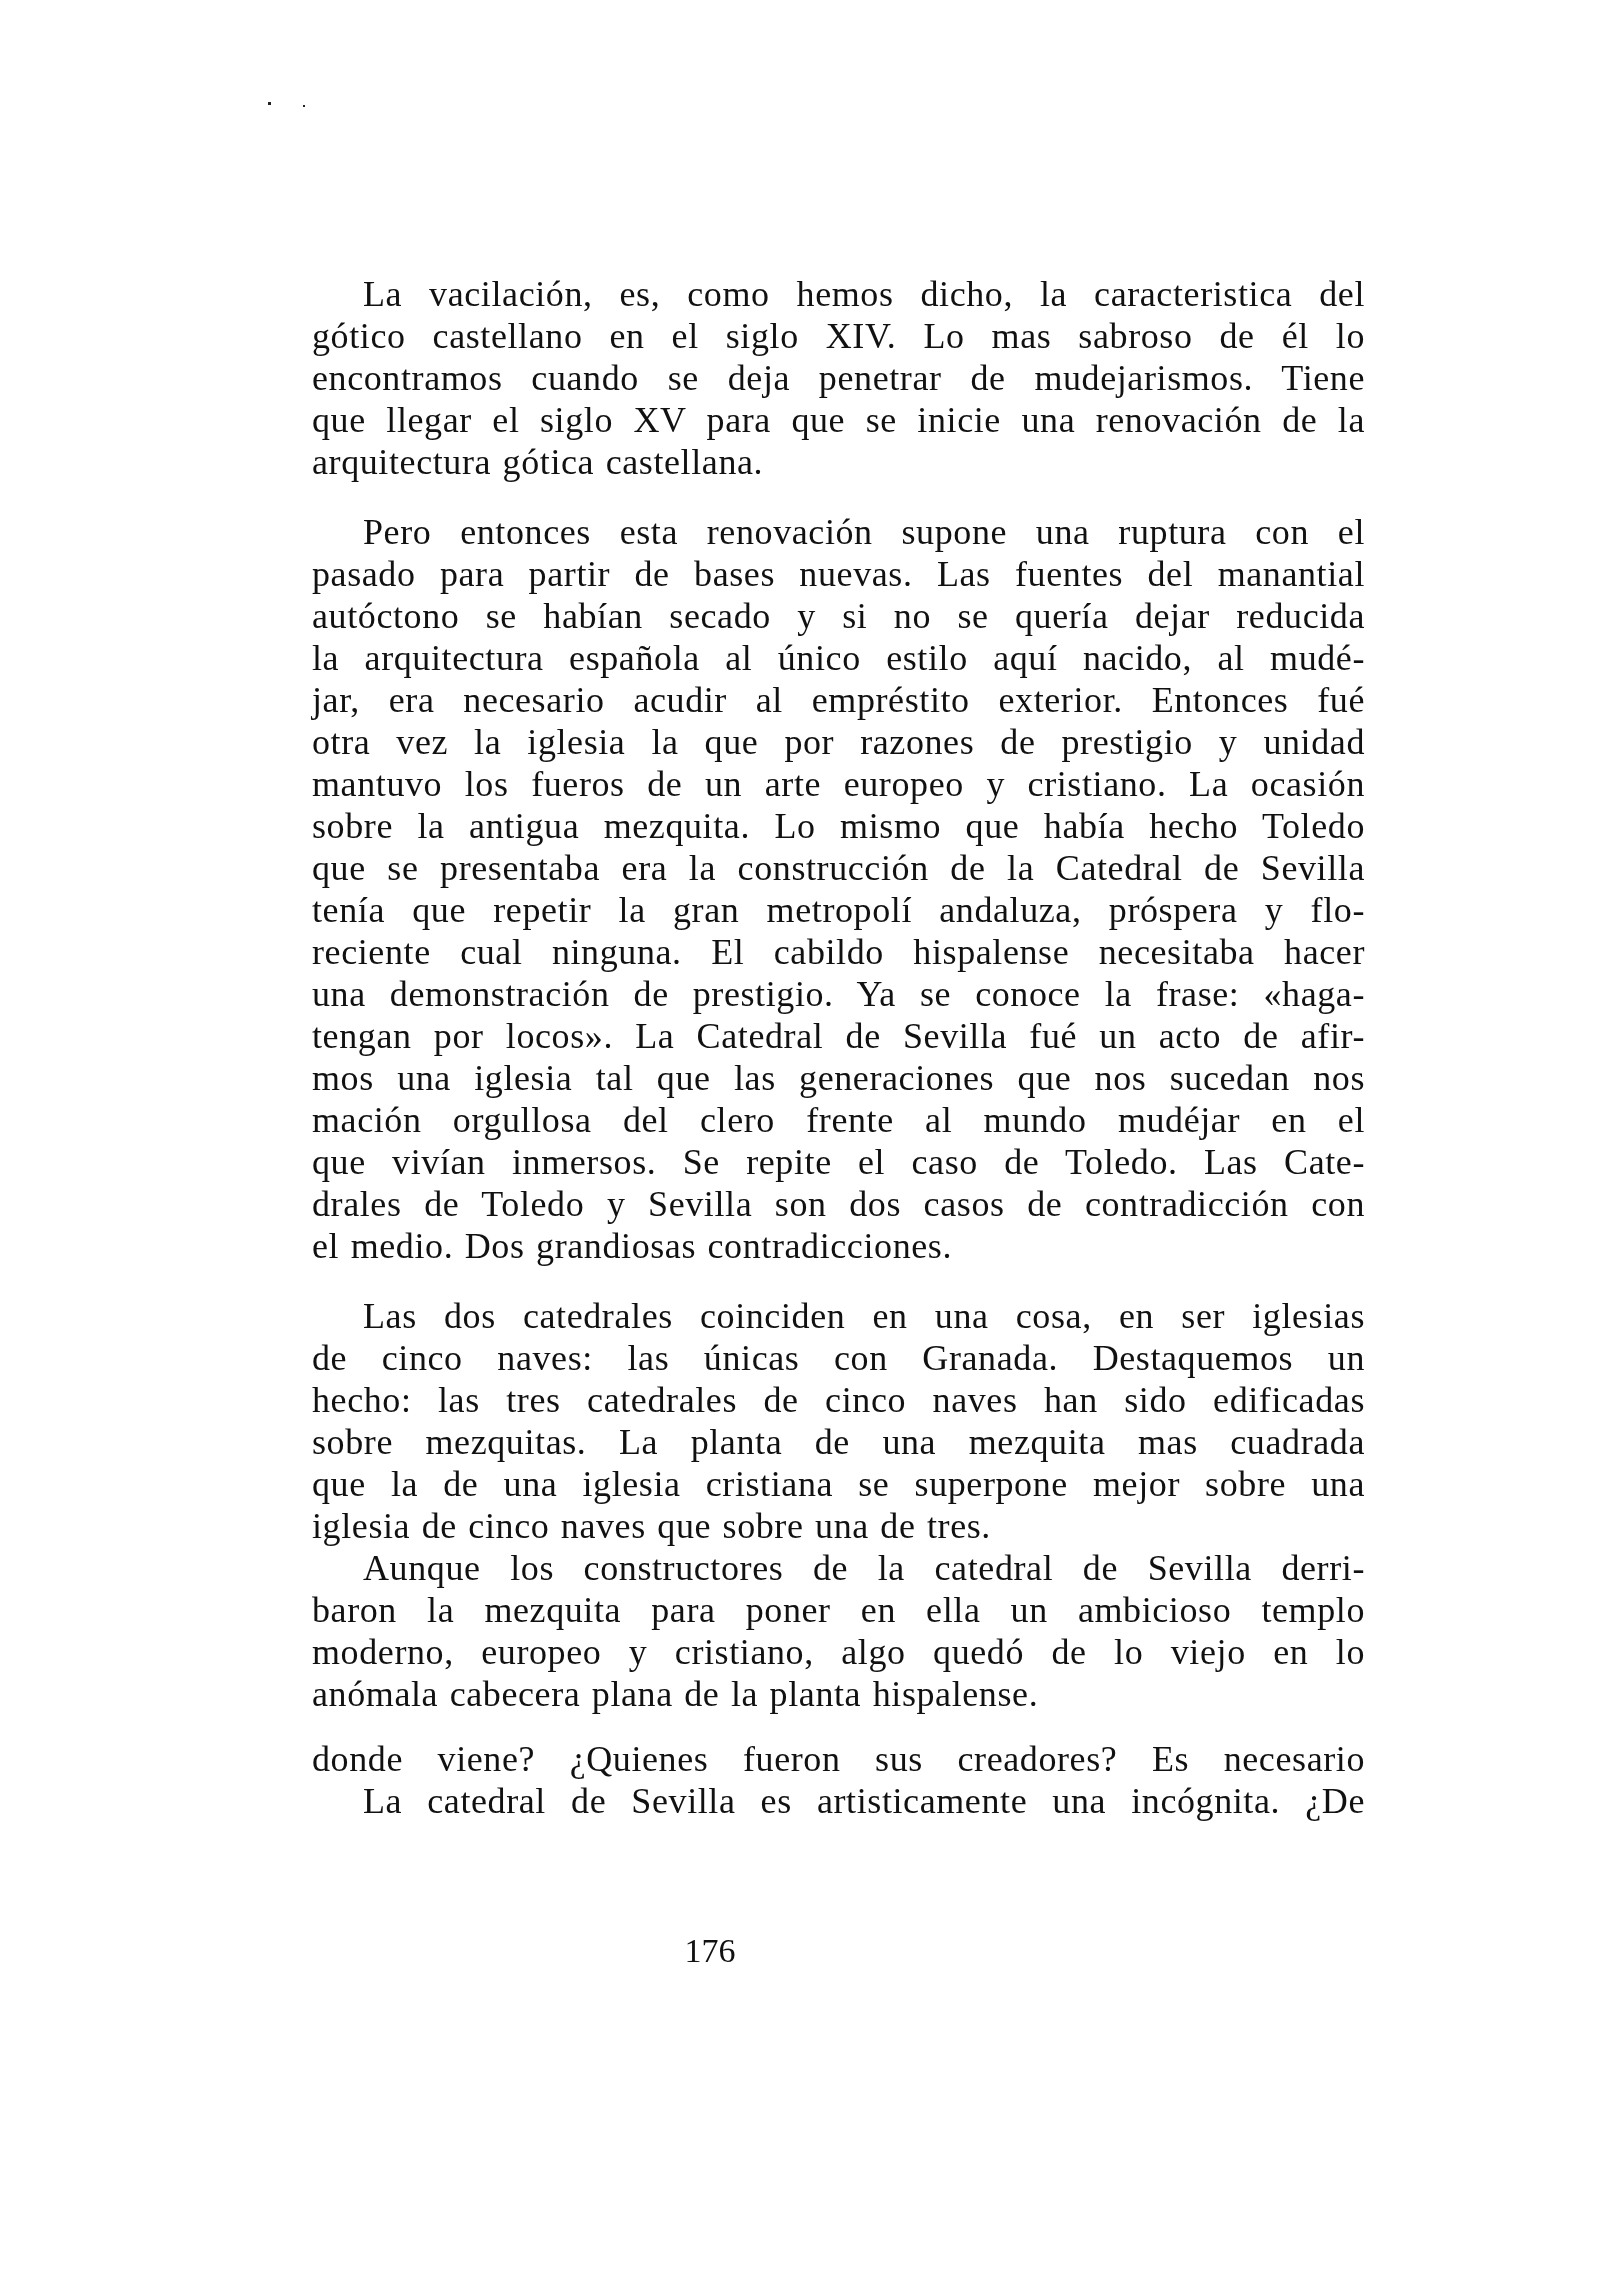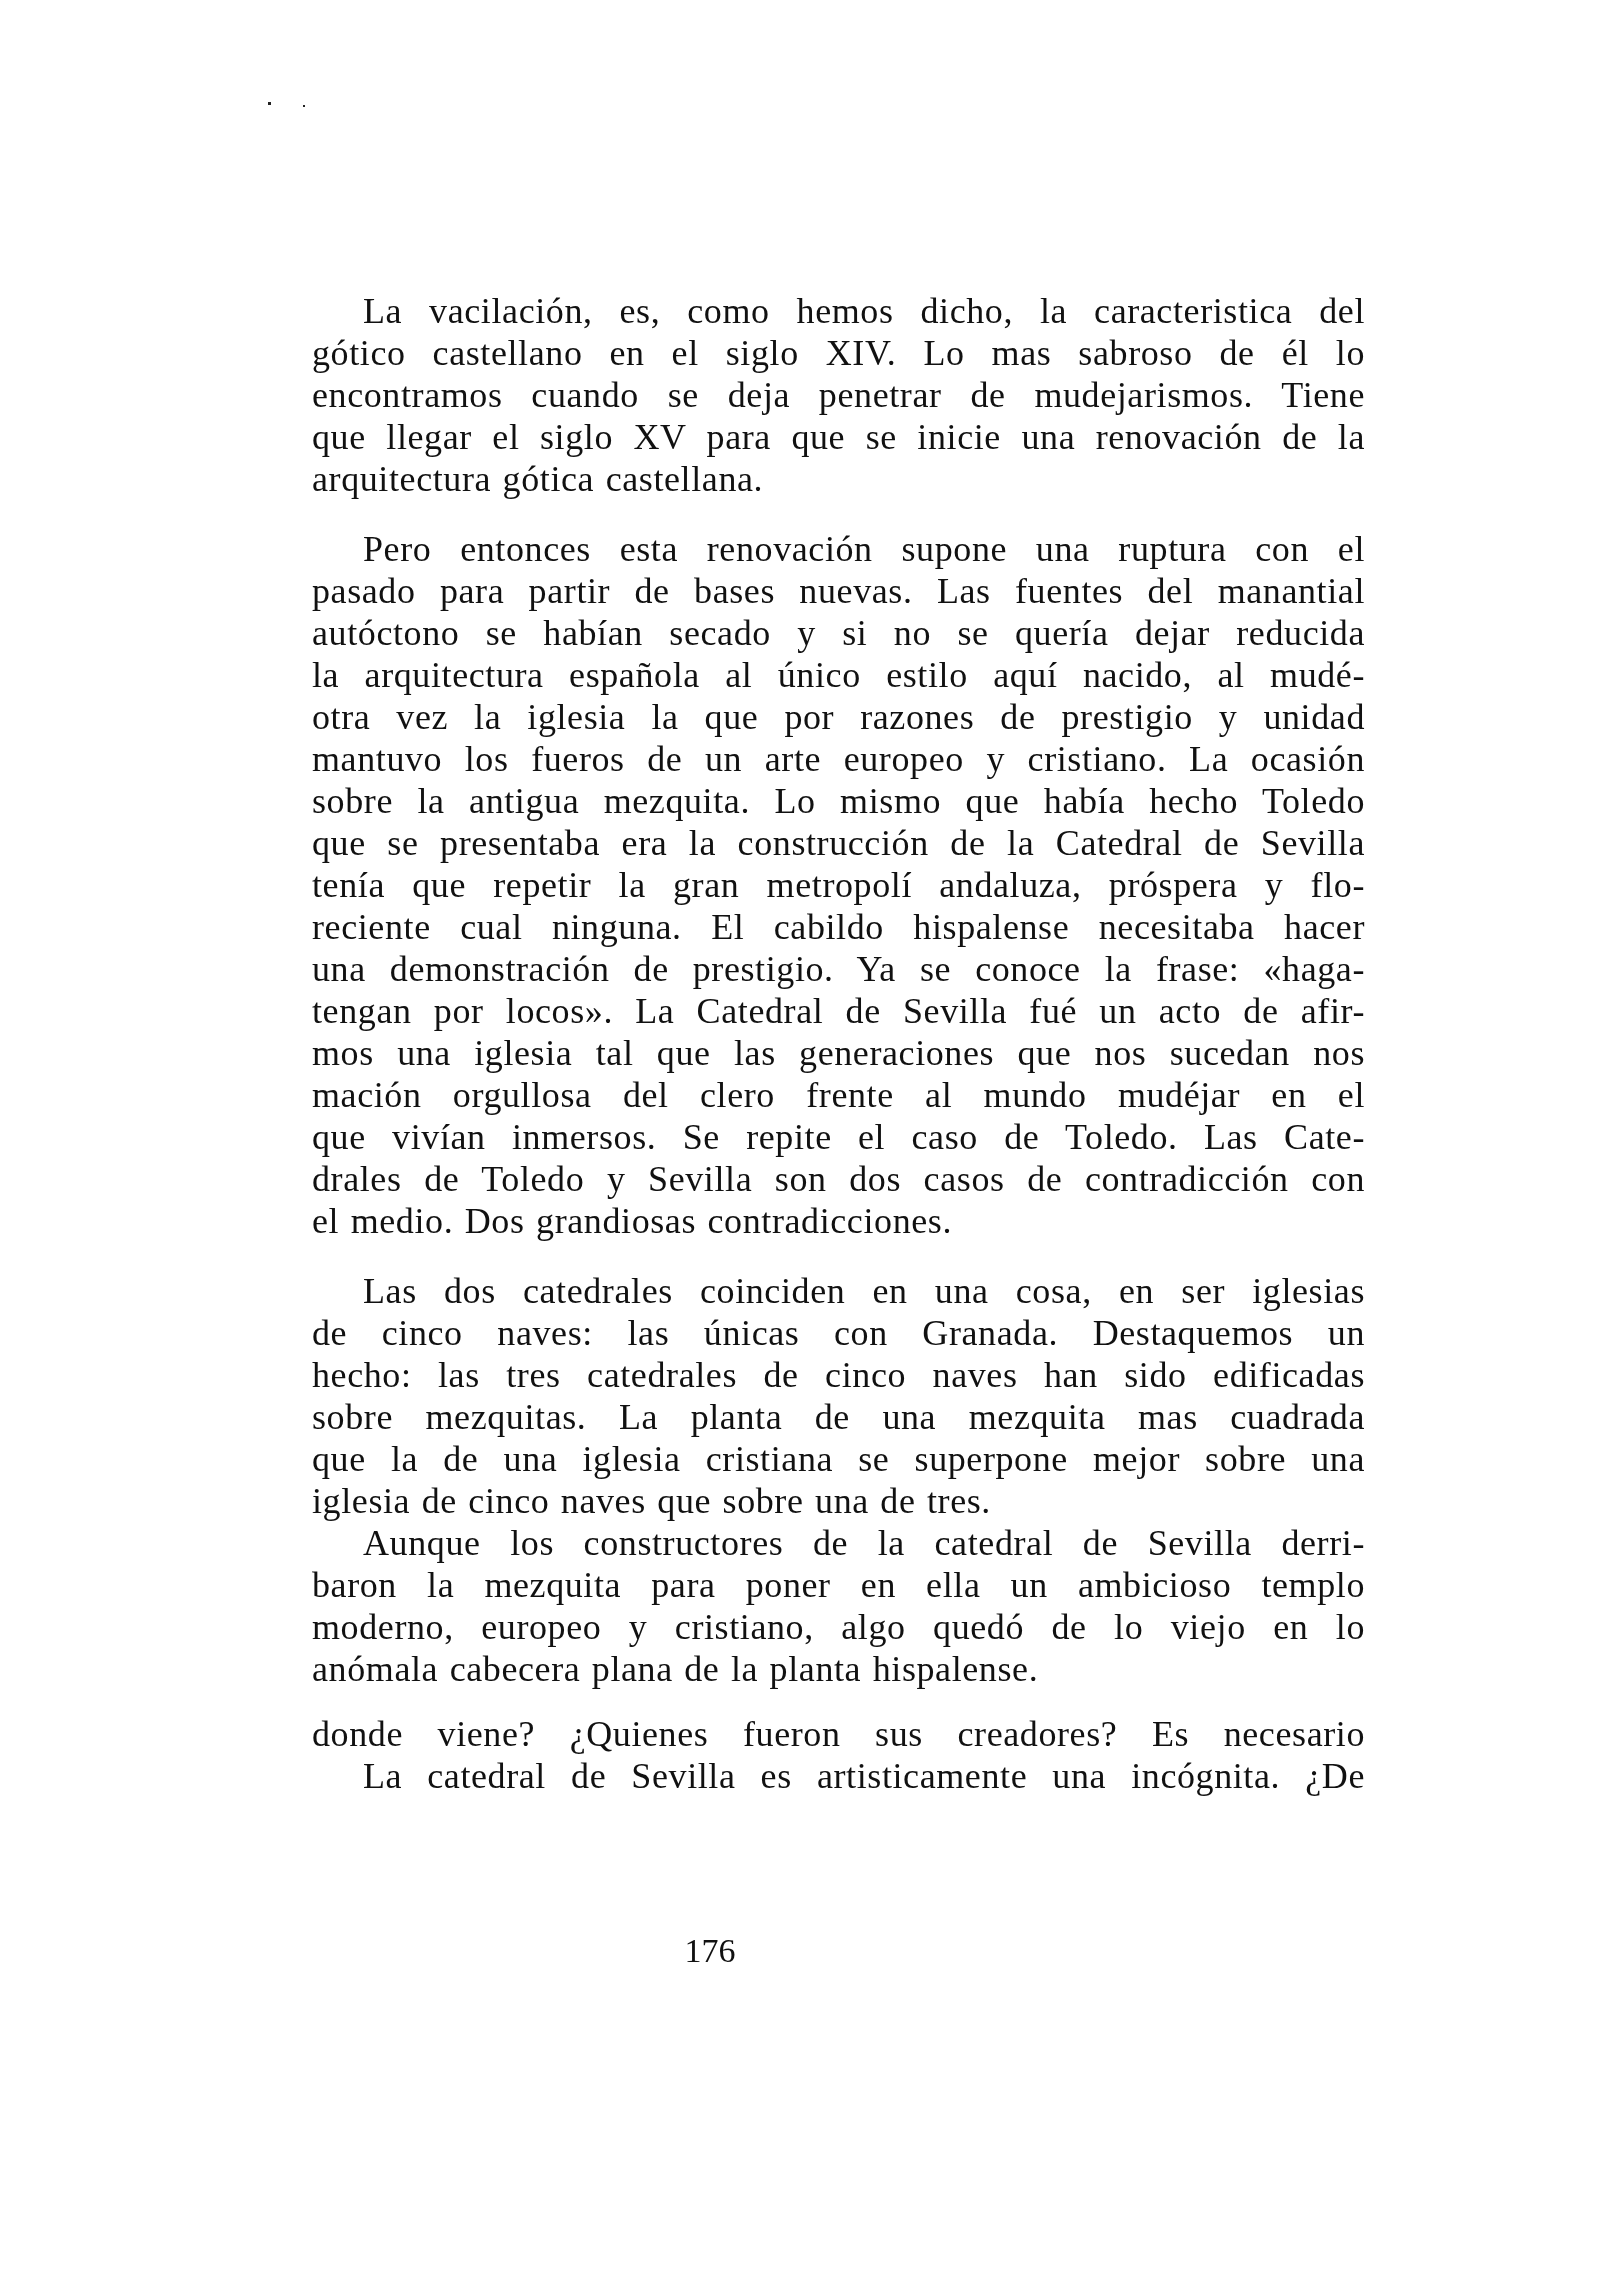--- a/index.html
+++ b/index.html
@@ -1,20 +1,20 @@
 <!DOCTYPE html>
 <html style="font-size:15px"><head>
 <meta charset="utf-8">
 <style>
   html, body { margin: 0; padding: 0; background: #ffffff; }
   body { width: 1619px; height: 2277px; position: relative; overflow: hidden; }
   .page { position: absolute; left: 0; top: 0; width: 1619px; height: 2277px; background: #fff; }
   .scan-mark { position: absolute; background: #222; width: 2.8px; height: 2.8px; }
   .text-block {
-    position: absolute; left: 312px; top: 290px; width: 1053px;
+    position: absolute; left: 312px; top: 273px; width: 1053px;
     font-family: "Liberation Serif", "DejaVu Serif", serif;
     font-size: 36px; line-height: 42px; color: #111;
     text-align: justify; letter-spacing: 0.6px; word-spacing: 1.9px;
   }
   .para { margin: 0; text-indent: 51px; }
   .para.gap { margin-top: 28px; }
   .line { display: block; text-align: justify; text-align-last: justify; white-space: nowrap; }
   .line.last { text-align-last: left; }
   .page-number {
     position: absolute; left: 0; width: 1379px; top: 1932px;
@@ -38,20 +38,21 @@
       <span class="line" style="text-indent:0">encontramos cuando se deja penetrar de mudejarismos. Tiene</span>
       <span class="line" style="text-indent:0">que llegar el siglo XV para que se inicie una renovación de la</span>
       <span class="line last" style="text-indent:0">arquitectura gótica castellana.</span>
     </div>
 
     <div class="para gap">
       <span class="line">Pero entonces esta renovación supone una ruptura con el</span>
       <span class="line" style="text-indent:0">pasado para partir de bases nuevas. Las fuentes del manantial</span>
       <span class="line" style="text-indent:0">autóctono se habían secado y si no se quería dejar reducida</span>
       <span class="line" style="text-indent:0">la arquitectura española al único estilo aquí nacido, al mudé-</span>
+      <span class="line" style="text-indent:0">jar, era necesario acudir al empréstito exterior. Entonces fué</span>
       <span class="line" style="text-indent:0">otra vez la iglesia la que por razones de prestigio y unidad</span>
       <span class="line" style="text-indent:0">mantuvo los fueros de un arte europeo y cristiano. La ocasión</span>
       <span class="line" style="text-indent:0">sobre la antigua mezquita. Lo mismo que había hecho Toledo</span>
       <span class="line" style="text-indent:0">que se presentaba era la construcción de la Catedral de Sevilla</span>
       <span class="line" style="text-indent:0">tenía que repetir la gran metropolí andaluza, próspera y flo-</span>
       <span class="line" style="text-indent:0">reciente cual ninguna. El cabildo hispalense necesitaba hacer</span>
       <span class="line" style="text-indent:0">una demonstración de prestigio. Ya se conoce la frase: «haga-</span>
       <span class="line" style="text-indent:0">tengan por locos». La Catedral de Sevilla fué un acto de afir-</span>
       <span class="line" style="text-indent:0">mos una iglesia tal que las generaciones que nos sucedan nos</span>
       <span class="line" style="text-indent:0">mación orgullosa del clero frente al mundo mudéjar en el</span>

